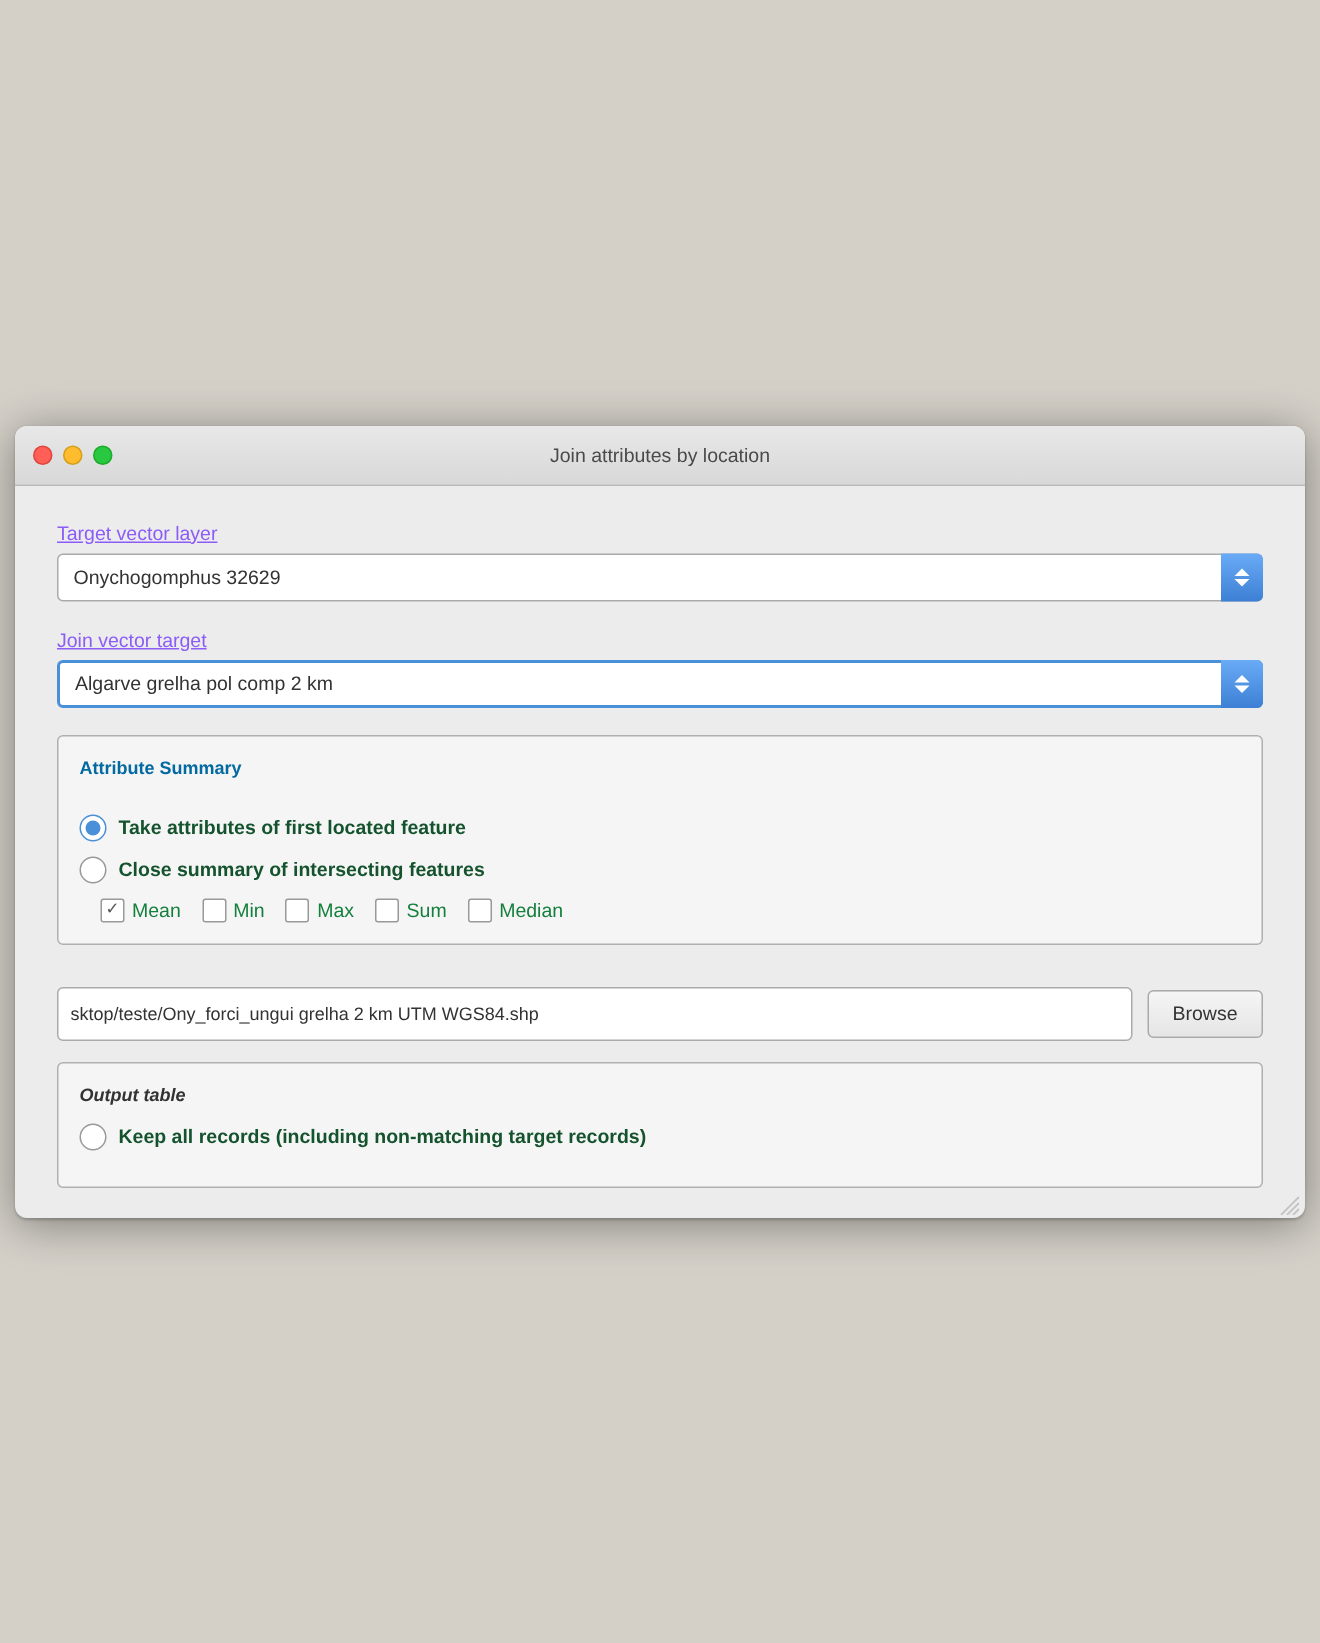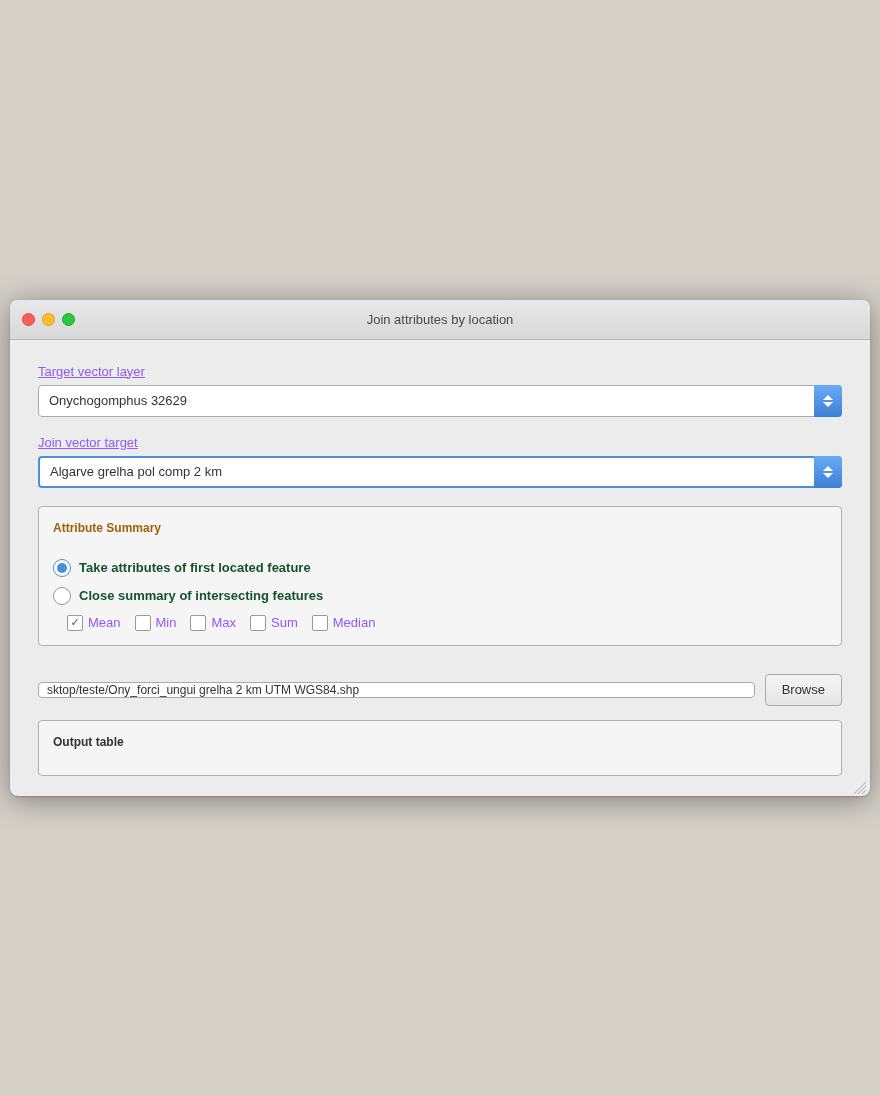--- a/index.html
+++ b/index.html
@@ -142,21 +142,21 @@
       border: 1px solid #b0b0b0;
       border-radius: 4px;
       background: #f5f5f5;
       padding: 14px 14px 14px 14px;
       margin-bottom: 0;
     }
 
     .grouped-box-title {
       font-size: 12px;
       font-weight: 600;
-      color: #a16207;
+      color: #0369a1;
       margin-bottom: 24px;
     }
 
     .radio-row {
       display: flex;
       align-items: center;
       gap: 8px;
       margin-bottom: 10px;
     }
 
@@ -225,37 +225,37 @@
 
     .checkbox-box.checked::after {
       content: '✓';
       font-size: 11px;
       color: #555;
       line-height: 1;
     }
 
     .checkbox-label {
       font-size: 13px;
-      color: #8b5cf6;
+      color: #15803d;
     }
 
     .section-gap {
       height: 20px;
     }
 
     .output-row {
       display: flex;
       align-items: center;
       gap: 10px;
       margin-bottom: 14px;
     }
 
     .output-path-field {
       flex: 1;
-      height: 16px;
+      height: 36px;
       background: white;
       border: 1px solid #aaa;
       border-radius: 4px;
       padding: 0 8px;
       font-size: 12px;
       color: #333;
       overflow: hidden;
       white-space: nowrap;
       display: flex;
       align-items: center;
@@ -278,20 +278,21 @@
       border-radius: 4px;
       background: #f5f5f5;
       padding: 14px;
     }
 
     .output-table-title {
       font-size: 12px;
       font-weight: 600;
       color: #333;
       margin-bottom: 12px;
+      font-style: italic;
     }
 
     .bottom-bar {
       display: flex;
       align-items: center;
       justify-content: space-between;
       padding: 14px 28px 18px 28px;
       margin-top: 10px;
     }
 
@@ -437,20 +438,24 @@
       <div class="output-path-field">
         <span>sktop/teste/Ony_forci_ungui grelha 2 km UTM WGS84.shp</span>
       </div>
       <button class="browse-button">Browse</button>
     </div>
 
     <div class="output-table-box">
       <div class="output-table-title">Output table</div>
 
 
+      <div class="radio-row">
+        <div class="radio-circle"></div>
+        <span class="radio-label">Keep all records (including non-matching target records)</span>
+      </div>
     </div>
 
   </div>
 
 
   <svg class="resize-grip" viewBox="0 0 14 14" fill="none">
     <line x1="14" y1="2" x2="2" y2="14" stroke="#888" stroke-width="1.2"></line>
     <line x1="14" y1="6" x2="6" y2="14" stroke="#888" stroke-width="1.2"></line>
     <line x1="14" y1="10" x2="10" y2="14" stroke="#888" stroke-width="1.2"></line>
   </svg>

